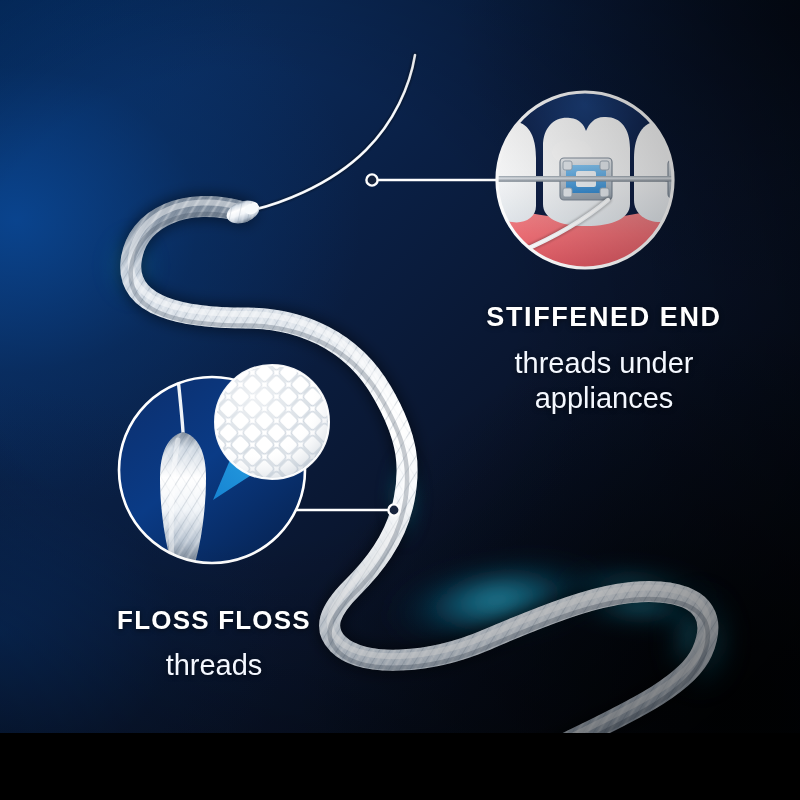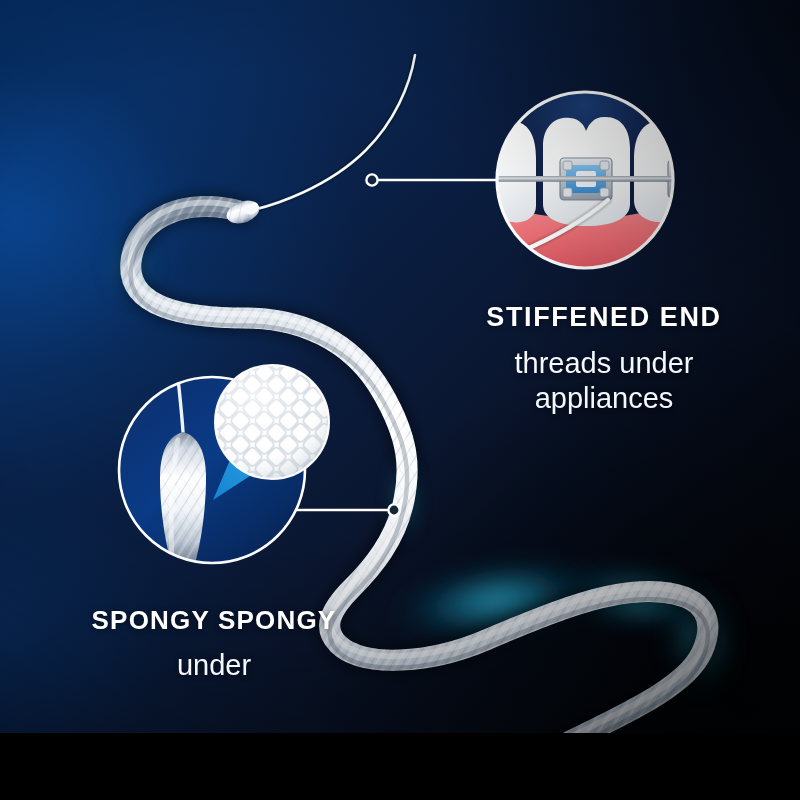--- a/index.html
+++ b/index.html
@@ -312,19 +312,19 @@
 
   <div class="callout" id="callout-stiffened">
     <div class="c-head">STIFFENED END</div>
     <div class="c-sub">
       <div>threads under</div>
       <div>appliances</div>
     </div>
   </div>
 
   <div class="callout" id="callout-spongy">
-    <div class="c-head">SPONGY SPONGY</div>
+    <div class="c-head">FLOSS FLOSS</div>
     <div class="c-sub">
-      <div>under</div>
+      <div>threads</div>
     </div>
   </div>
 
 </div>
 
 </body></html>

